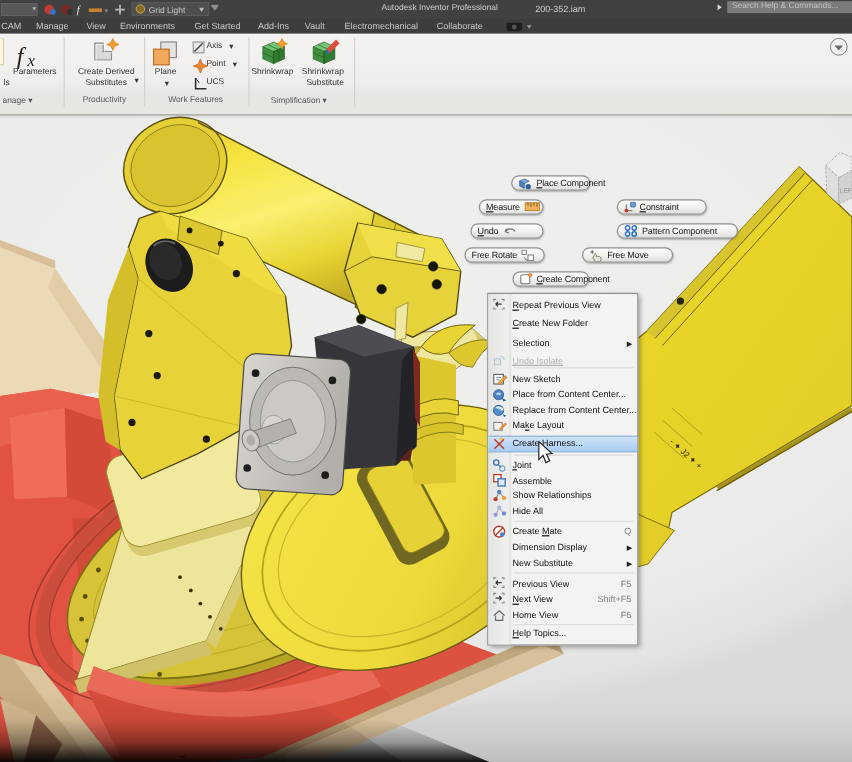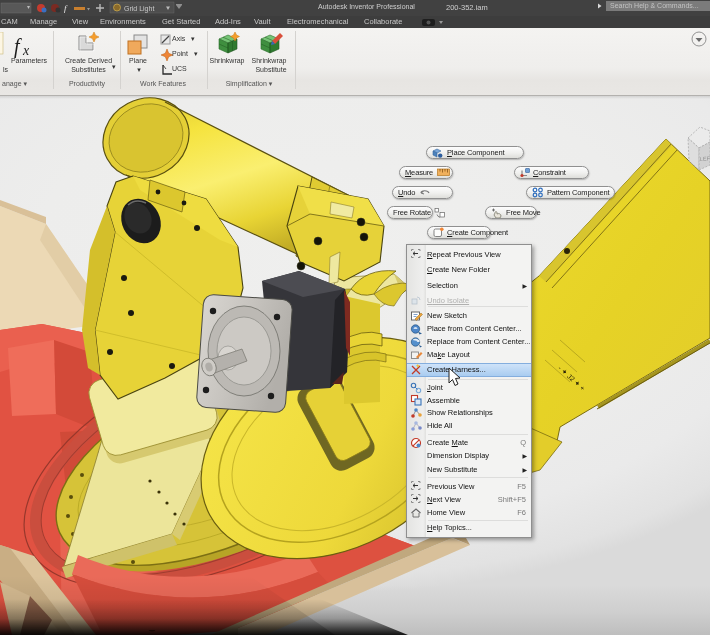--- a/index.html
+++ b/index.html
@@ -353,21 +353,21 @@
       <circle cx="567" cy="251" r="3" fill="#2a2408"></circle>
 
       <g stroke="#a9a9a9" stroke-width="0.8" stroke-dasharray="2,1.5">
         <polygon points="688,138 700,127 710,131 710,142 699,148" fill="#ebebeb"></polygon>
         <polygon points="688,138 699,148 699,170 689,161" fill="#dedede"></polygon>
         <polygon points="699,148 710,142 710,165 699,170" fill="#d2d2d2"></polygon>
       </g>
       <text x="700" y="161" font-size="5.5" fill="#8f8f8f" transform="rotate(-4 700 161)">LEFT</text>
     </svg>
 
-    <div class="pill" style="left:426px;top:50px;width:98px">
+    <div class="pill" style="left:426px;top:50px;width:66px">
       <svg width="11" height="10" viewBox="0 0 11 10">
           <path d="M1 3 l4 -2 4 2 -4 2 z" fill="#7aa7d8" stroke="#35679f" stroke-width="0.6"></path>
           <path d="M1 3 v4 l4 2 v-4 z" fill="#4d83bd" stroke="#35679f" stroke-width="0.6"></path>
           <circle cx="8.2" cy="7.6" r="2.2" fill="#2e5e9e"></circle>
         </svg>
       <span style="margin-left:4px"><u>P</u>lace Component</span>
     </div>
     <div class="pill" style="left:399px;top:70px;width:54px">
       <span><u>M</u>easure</span>
       <svg width="13" height="9" viewBox="0 0 13 9" style="margin-left:4px">
@@ -382,40 +382,40 @@
           <circle cx="2" cy="7.5" r="1.6" fill="#c0392b"></circle>
         </svg>
       <span style="margin-left:3px"><u>C</u>onstraint</span>
     </div>
     <div class="pill" style="left:392px;top:90px;width:61px">
       <span><u>U</u>ndo</span>
       <svg width="12" height="9" viewBox="0 0 12 9" style="margin-left:4px">
           <path d="M2 5 C2 2 9 2 10 5 M2 5 l2.5 -2 M2 5 l3 1" fill="none" stroke="#777" stroke-width="1.1"></path>
         </svg>
     </div>
-    <div class="pill" style="left:526px;top:90px;width:89px">
+    <div class="pill" style="left:514px;top:90px;width:101px">
       <svg width="12" height="11" viewBox="0 0 12 11">
           <g fill="none" stroke="#2e6ebe" stroke-width="1.2">
             <circle cx="3" cy="3" r="1.8"></circle>
             <circle cx="8.5" cy="3" r="1.8"></circle>
             <circle cx="3" cy="8" r="1.8"></circle>
             <circle cx="8.5" cy="8" r="1.8"></circle>
           </g>
         </svg>
       <span style="margin-left:3px">Pattern Component</span>
     </div>
-    <div class="pill" style="left:387px;top:110px;width:46px">
+    <div class="pill" style="left:387px;top:110px;width:67px">
       <span>Free Rotate</span>
       <svg width="12" height="10" viewBox="0 0 12 10" style="margin-left:3px">
           <rect x="1" y="0.5" width="3.5" height="3.5" fill="#fff" stroke="#666" stroke-width="0.7"></rect>
           <rect x="6" y="4.5" width="4.5" height="4.5" fill="#fff" stroke="#666" stroke-width="0.7"></rect>
           <path d="M3 6.5 a4 4 0 0 0 3 2.8" fill="none" stroke="#666" stroke-width="0.8"></path>
         </svg>
     </div>
-    <div class="pill" style="left:485px;top:110px;width:52px">
+    <div class="pill" style="left:485px;top:110px;width:76px">
       <svg width="12" height="10" viewBox="0 0 12 10">
           <path d="M1 2 l3 0 m-1.5 -1.5 v3" stroke="#555" stroke-width="0.8"></path>
           <path d="M4 5 c0 -2 2 -2 2 0 l0 1 c2 -1 4 0 4 2 l-1 2 h-4 l-2 -3 z" fill="#e8e4da" stroke="#6a6a5a" stroke-width="0.7"></path>
         </svg>
       <span style="margin-left:3px">Free Move</span>
     </div>
     <div class="pill" style="left:427px;top:130px;width:64px">
       <svg width="11" height="11" viewBox="0 0 11 11">
           <rect x="1" y="2" width="7.5" height="7.5" rx="1.5" fill="#fdfdfb" stroke="#777" stroke-width="0.9"></rect>
           <circle cx="8.8" cy="2.2" r="1.8" fill="#ef8536"></circle>

